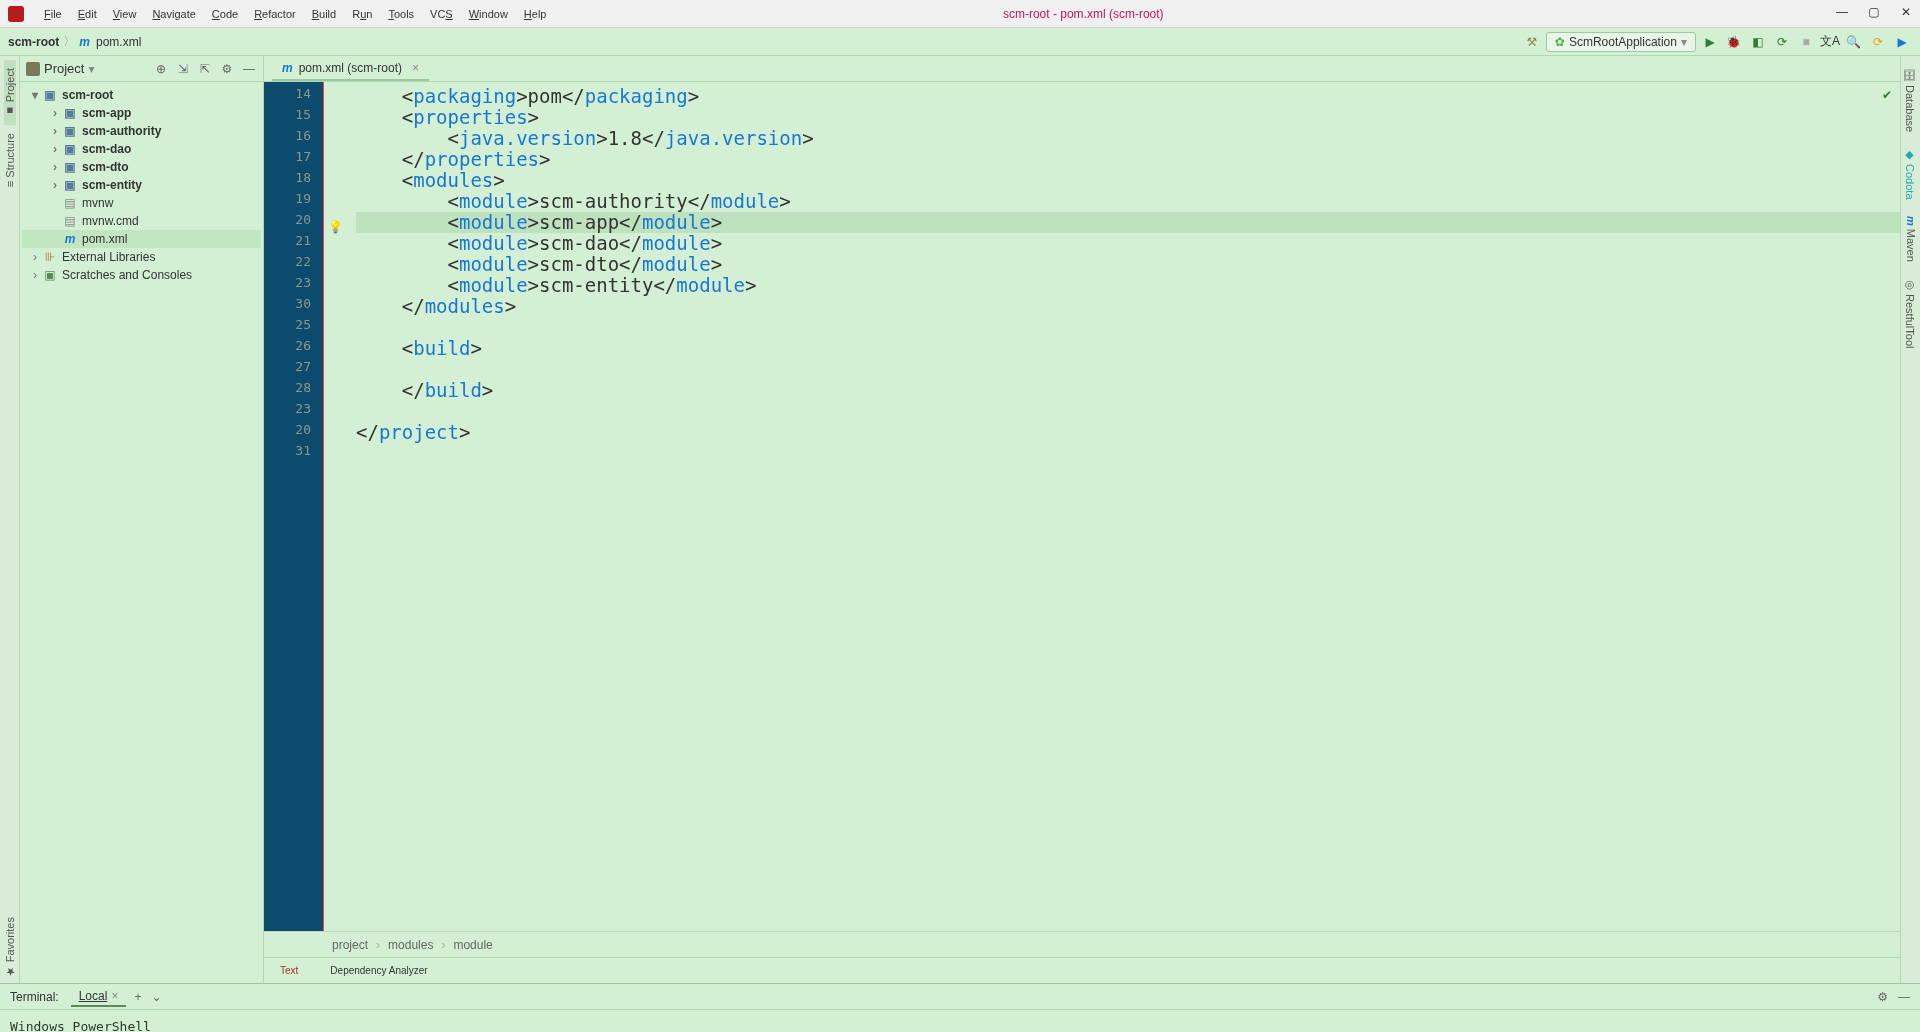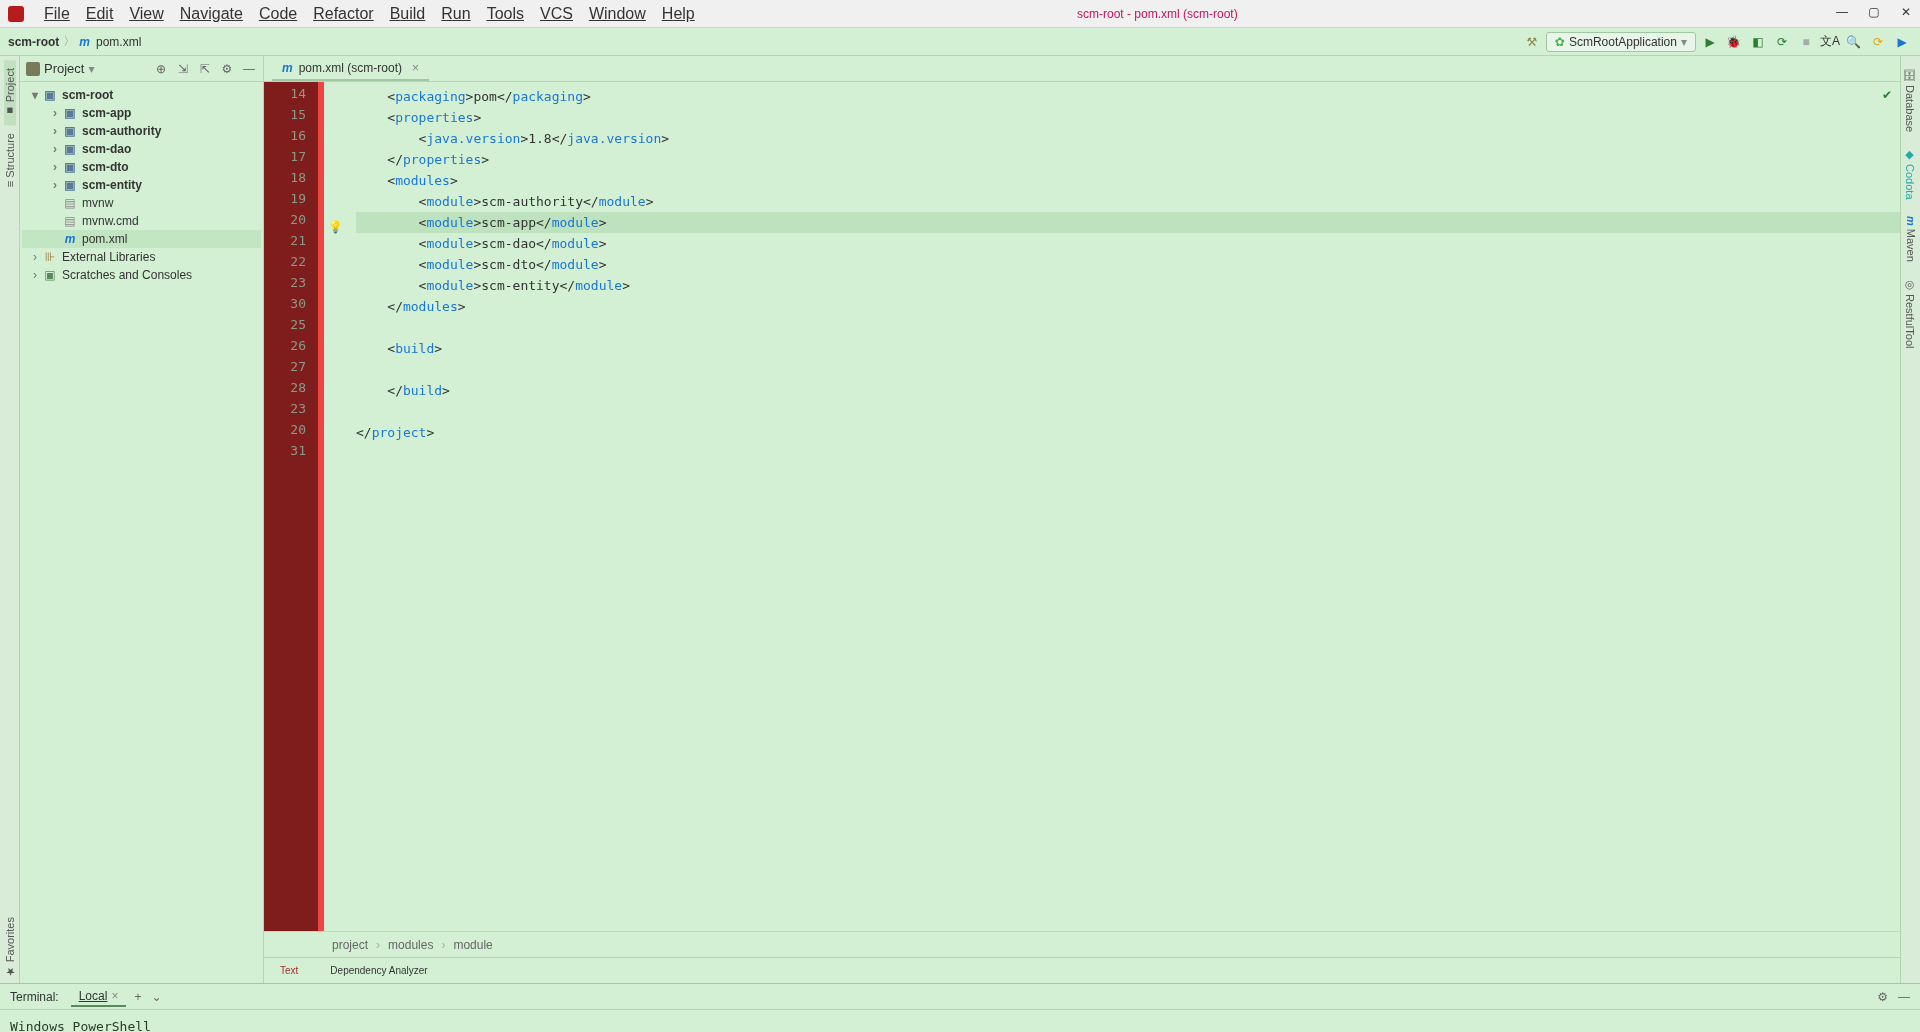--- a/index.html
+++ b/index.html
@@ -1,21 +1,21 @@
 <!DOCTYPE html>
 <html><head>
 <meta charset="utf-8">
 <style>
 * { margin:0; padding:0; box-sizing:border-box; }
 body { font-family:"Segoe UI",Arial,sans-serif; font-size:12px; background:#e8f5e9; color:#333; overflow:hidden; width:1920px; height:1032px; position:relative; }
 
 
 .menubar { height:28px; background:#f0f0f0; display:flex; align-items:center; padding:0 8px; border-bottom:1px solid #d0d0d0; }
 .menubar .logo { width:16px; height:16px; background:#b71c1c; border-radius:3px; margin-right:12px; }
-.menubar .menu-item { padding:0 8px; cursor:pointer; font-size:16px;text-decoration:underline; }
+.menubar .menu-item { padding:0 8px; cursor:pointer; font-size:11px; }
 .menubar .menu-item u{ text-decoration:underline; }
 .menubar .title { flex:1; text-align:center; color:#be185d; font-size:12px; padding-right:300px;}
 .win-controls { position:absolute; right:8px; top:6px; display:flex; gap:20px; }
 .win-ctrl { width:12px; height:12px; cursor:pointer; display:flex; align-items:center; justify-content:center; }
 
 
 .navbar { height:28px; background:#d4f0d4; display:flex; align-items:center; padding:0 8px; border-bottom:1px solid #b0d8b0; }
 .breadcrumb { display:flex; align-items:center; gap:4px; }
 .bc-item { font-size:12px; font-weight:bold; }
 .bc-sep { color:#888; }
@@ -51,25 +51,25 @@
 .tree-node .icon.mvn{color:#1976d2;font-style:italic;font-weight:bold;}
 .tree-node.bold { font-weight:bold; }
 .tree-node.hl { background:#c2e5c2; }
 
 
 .editor-area { flex:1; display:flex; flex-direction:column; background:#d4f0d4; }
 .editor-tabs { height:26px; display:flex; align-items:flex-end; border-bottom:1px solid #b0d8b0; padding-left:8px; gap:0;}
 .editor-tab { background:#d4f0d4; padding:4px 10px; font-size:12px; display:flex; align-items:center; gap:4px; border-bottom:2px solid #a0c8a0;}
 .editor-tab .close{color:#888; margin-left:6px; cursor:pointer;}
 .editor-body { flex:1; display:flex; position:relative; overflow:hidden;}
-.gutter { width:60px; background:#7f1d1d; text-align:right; padding-top:4px; font-family:Consolas,monospace; font-size:13px; color:#8a9a8a; border-right:6px solid #ef4444;}
+.gutter { width:60px; background:#0c4a6e; text-align:right; padding-top:4px; font-family:Consolas,monospace; font-size:13px; color:#8a9a8a; border-right:1px solid #ef4444;}
 .gutter .ln { height:21px; padding-right:12px;}
 .gutter-mark { width:24px; position:relative;}
 .gutter-mark .bulb{position:absolute; top:138px; left:4px; color:#e6a817;}
-.code { flex:1; font-family:Consolas,monospace; font-size:13px; padding-top:4px; padding-left:8px; line-height:21px; position:relative;}
+.code { flex:1; font-family:Consolas,monospace; font-size:19px; padding-top:4px; padding-left:8px; line-height:21px; position:relative;}
 .code .line { height:21px; white-space:pre; }
 .code .line.sel { background:#bde2bd; } .punct{color:#333;}
 .tagname{color:#1976d2;}
 .editor-check{position:absolute; top:6px; right:8px; color:#2e7d32;}
 .breadtrail { height:26px; display:flex; align-items:center; padding-left:68px; font-size:12px; color:#666; background:#d4f0d4; border-top:1px solid #c0d8c0; gap:8px;}
 .breadtrail .sep{color:#aaa;}
 .subtabs { height:26px; display:flex; align-items:center; background:#d4f0d4; border-top:1px solid #b0d8b0; }
 .subtab { padding:4px 16px; font-size:10px; cursor:pointer;}
 .subtab.active { color:#a03030; }
 

